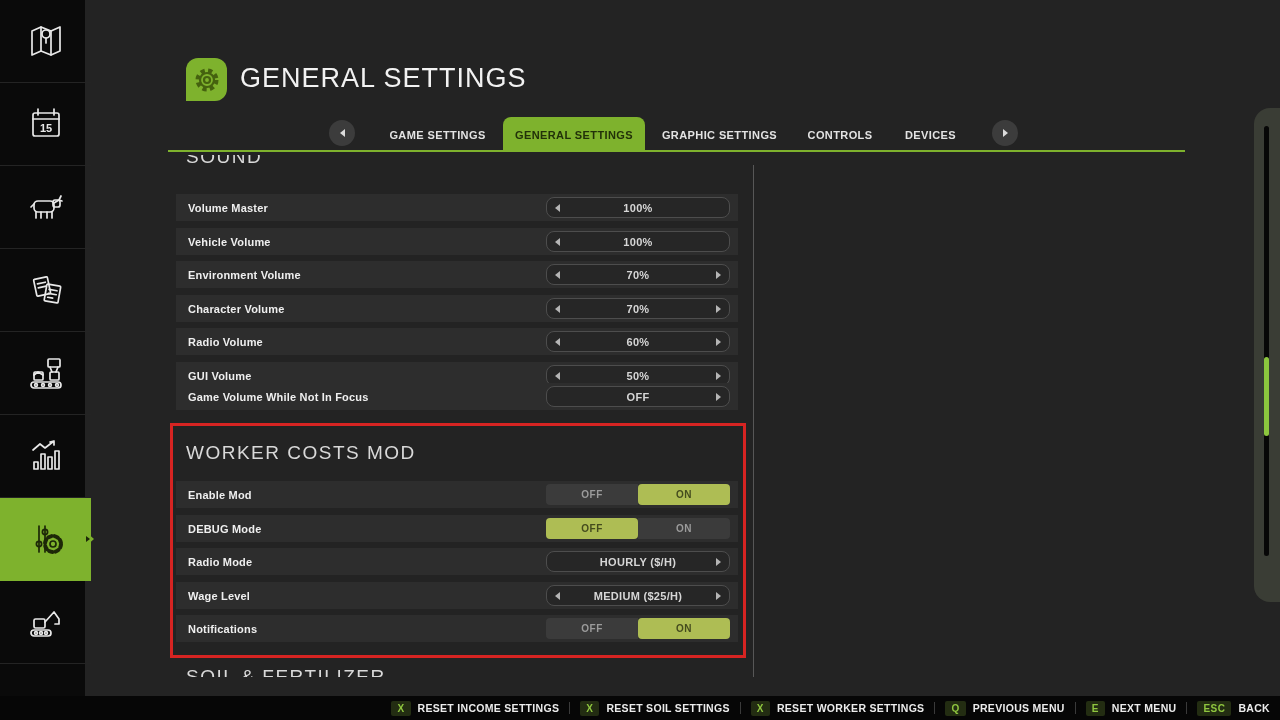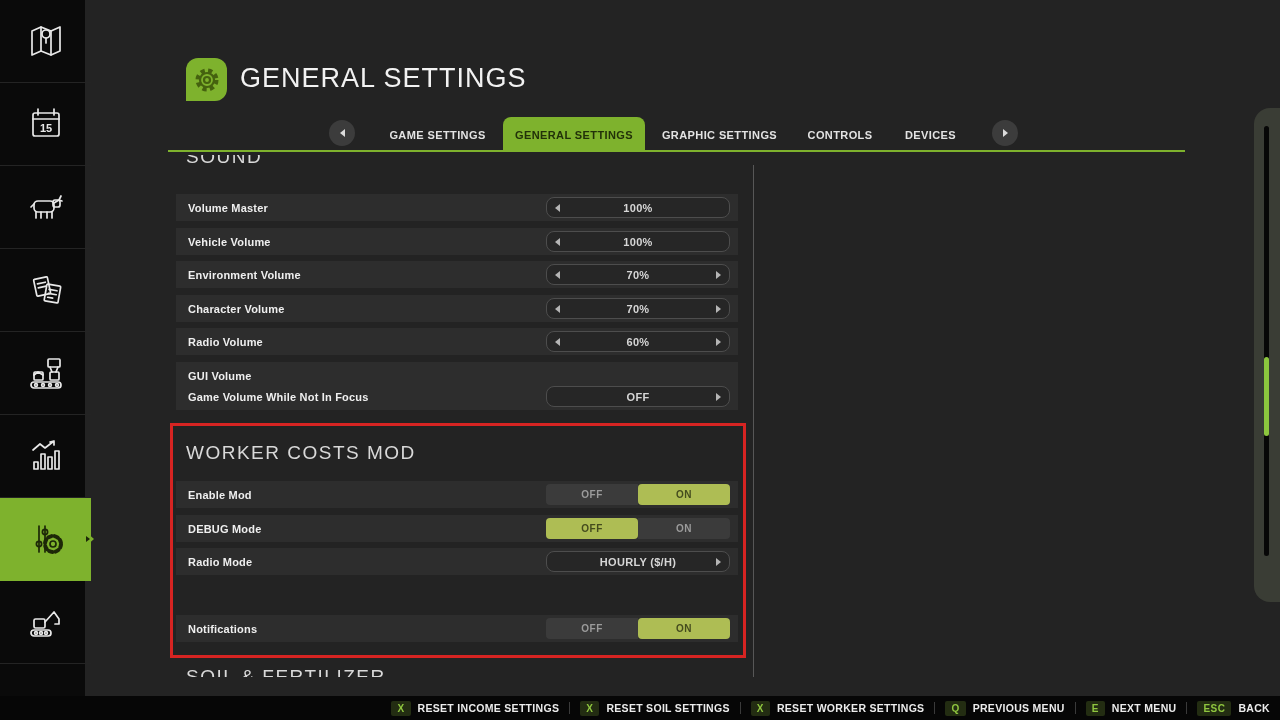--- a/index.html
+++ b/index.html
@@ -224,20 +224,25 @@
   <div class="row" style="top:173px">
     <span class="row-label">Radio Volume</span>
     <div class="ctrl">
       <span class="arr l"></span>
       <span class="ctrl-value">60%</span>
       <span class="arr r"></span>
     </div>
   </div>
   <div class="row" style="top:207px">
     <span class="row-label">GUI Volume</span>
+    <div class="ctrl">
+      <span class="arr l"></span>
+      <span class="ctrl-value">50%</span>
+      <span class="arr r"></span>
+    </div>
   </div>
   <div class="row" style="top:228px">
     <span class="row-label">Game Volume While Not In Focus</span>
     <div class="ctrl">
       <span class="ctrl-value">OFF</span>
       <span class="arr r"></span>
     </div>
   </div>
 
   <div id="red-box"></div>
@@ -258,20 +263,28 @@
       <div class="tbtn">ON</div>
     </div>
   </div>
   <div class="row" style="top:393px">
     <span class="row-label">Radio Mode</span>
     <div class="ctrl">
       <span class="ctrl-value">HOURLY ($/H)</span>
       <span class="arr r"></span>
     </div>
   </div>
+  <div class="row" style="top:427px">
+    <span class="row-label">Wage Level</span>
+    <div class="ctrl">
+      <span class="arr l"></span>
+      <span class="ctrl-value">MEDIUM ($25/H)</span>
+      <span class="arr r"></span>
+    </div>
+  </div>
   <div class="row" style="top:460px">
     <span class="row-label">Notifications</span>
     <div class="toggle">
       <div class="tbtn">OFF</div>
       <div class="tbtn sel">ON</div>
     </div>
   </div>
 
   <div class="section-heading" style="left:18px;top:511px">SOIL &amp; FERTILIZER</div>
 </div>

